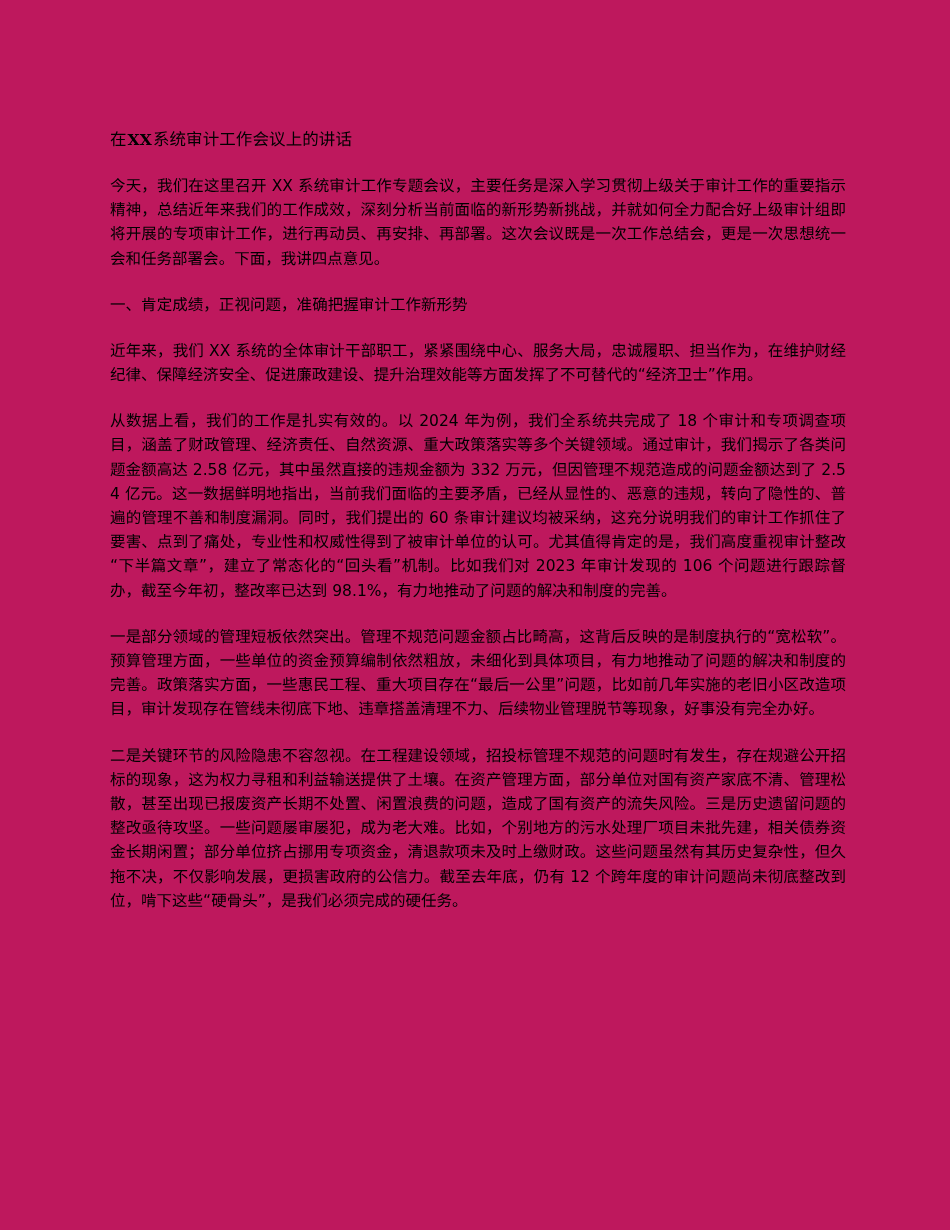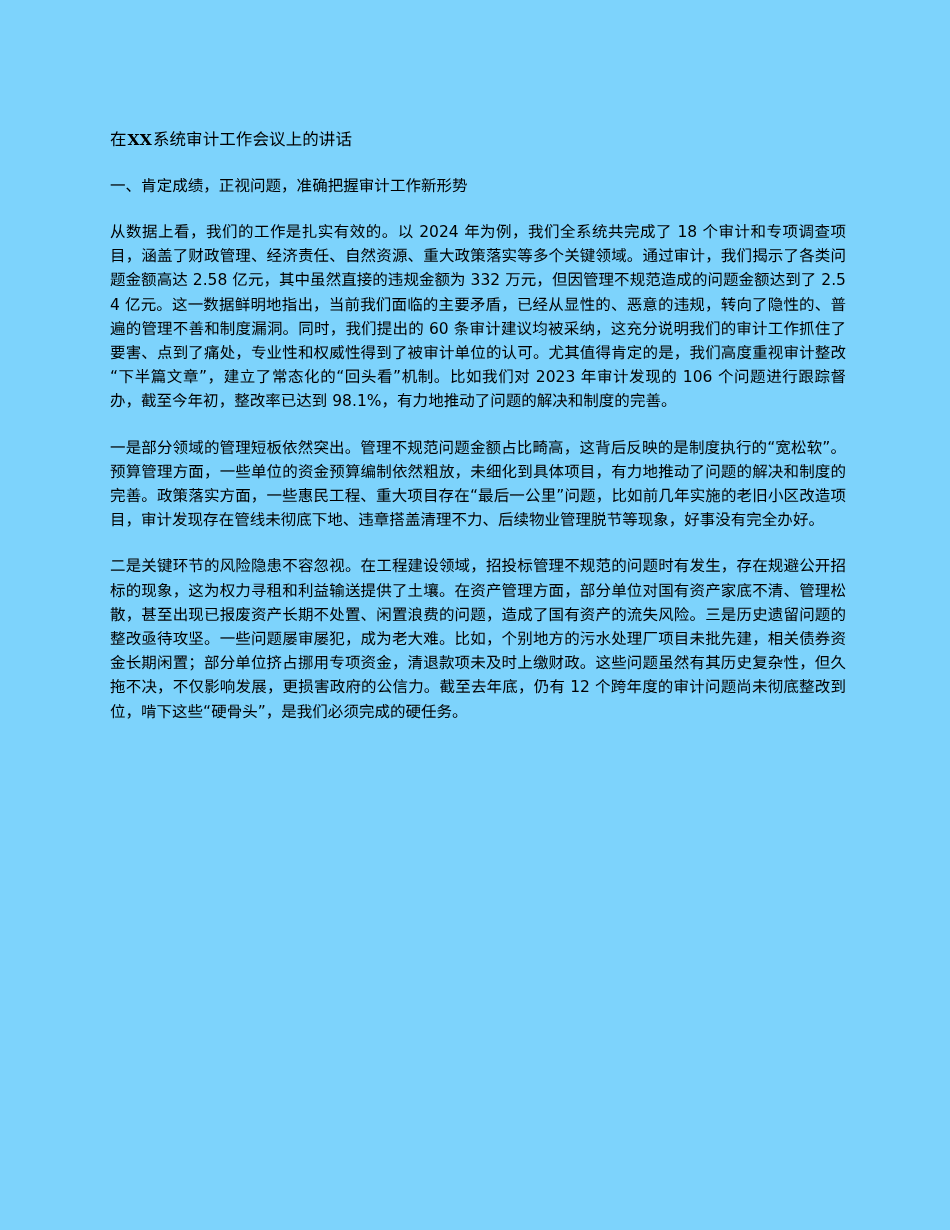--- a/index.html
+++ b/index.html
@@ -14,21 +14,21 @@
     overflow: hidden;
     font-family: "DejaVu Sans", "Liberation Sans", sans-serif;
     color: #000000;
     -webkit-font-smoothing: antialiased;
   }
   .page {
     width: 950px;
     height: 1230px;
     box-sizing: border-box;
     padding: 128px 105px 0 110px;
-    background: #7dd3fc;
+    background: #be185d;
     position: relative;
   }
   .doc-body {
     width: 736px;
   }
   .doc-title {
     font-size: 16.5px;
     line-height: 24px;
     font-weight: 400;
     letter-spacing: 0.1px;
@@ -71,23 +71,25 @@
 </style>
 </head>
 <body>
 
 <div class="page">
   <div class="doc-body">
 
     <h1 class="doc-title"><span>在</span><span class="latin">XX</span><span>系统审计工作会议上的讲话</span></h1>
 
 
+    <p class="para">今天，我们在这里召开 XX 系统审计工作专题会议，主要任务是深入学习贯彻上级关于审计工作的重要指示精神，总结近年来我们的工作成效，深刻分析当前面临的新形势新挑战，并就如何全力配合好上级审计组即将开展的专项审计工作，进行再动员、再安排、再部署。这次会议既是一次工作总结会，更是一次思想统一会和任务部署会。下面，我讲四点意见。</p>
 
     <h2 class="section-heading">一、肯定成绩，正视问题，准确把握审计工作新形势</h2>
 
+    <p class="para">近年来，我们 XX 系统的全体审计干部职工，紧紧围绕中心、服务大局，忠诚履职、担当作为，在维护财经纪律、保障经济安全、促进廉政建设、提升治理效能等方面发挥了不可替代的“经济卫士”作用。</p>
 
     <p class="para">从数据上看，我们的工作是扎实有效的。以 2024 年为例，我们全系统共完成了 18 个审计和专项调查项目，涵盖了财政管理、经济责任、自然资源、重大政策落实等多个关键领域。通过审计，我们揭示了各类问题金额高达 2.58 亿元，其中虽然直接的违规金额为 332 万元，但因管理不规范造成的问题金额达到了 2.54 亿元。这一数据鲜明地指出，当前我们面临的主要矛盾，已经从显性的、恶意的违规，转向了隐性的、普遍的管理不善和制度漏洞。同时，我们提出的 60 条审计建议均被采纳，这充分说明我们的审计工作抓住了要害、点到了痛处，专业性和权威性得到了被审计单位的认可。尤其值得肯定的是，我们高度重视审计整改“下半篇文章”，建立了常态化的“回头看”机制。比如我们对 2023 年审计发现的 106 个问题进行跟踪督办，截至今年初，整改率已达到 98.1%，有力地推动了问题的解决和制度的完善。</p>
 
 
     <p class="para">一是部分领域的管理短板依然突出。管理不规范问题金额占比畸高，这背后反映的是制度执行的“宽松软”。预算管理方面，一些单位的资金预算编制依然粗放，未细化到具体项目，有力地推动了问题的解决和制度的完善。政策落实方面，一些惠民工程、重大项目存在“最后一公里”问题，比如前几年实施的老旧小区改造项目，审计发现存在管线未彻底下地、违章搭盖清理不力、后续物业管理脱节等现象，好事没有完全办好。</p>
 
     <p class="para">二是关键环节的风险隐患不容忽视。在工程建设领域，招投标管理不规范的问题时有发生，存在规避公开招标的现象，这为权力寻租和利益输送提供了土壤。在资产管理方面，部分单位对国有资产家底不清、管理松散，甚至出现已报废资产长期不处置、闲置浪费的问题，造成了国有资产的流失风险。三是历史遗留问题的整改亟待攻坚。一些问题屡审屡犯，成为老大难。比如，个别地方的污水处理厂项目未批先建，相关债券资金长期闲置；部分单位挤占挪用专项资金，清退款项未及时上缴财政。这些问题虽然有其历史复杂性，但久拖不决，不仅影响发展，更损害政府的公信力。截至去年底，仍有 12 个跨年度的审计问题尚未彻底整改到位，啃下这些“硬骨头”，是我们必须完成的硬任务。</p>
 
   </div>
 </div>

